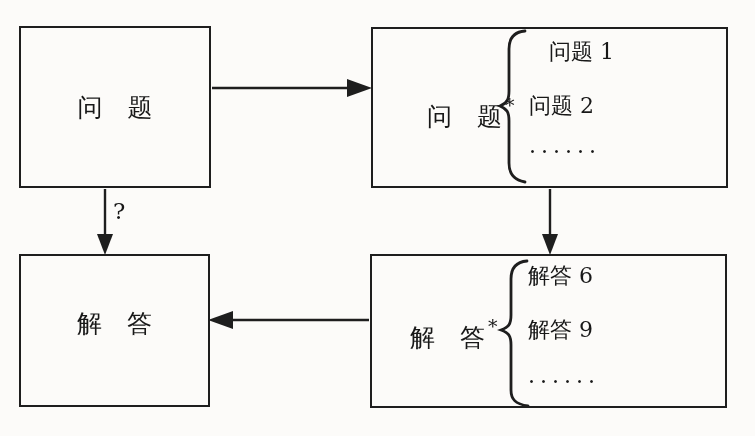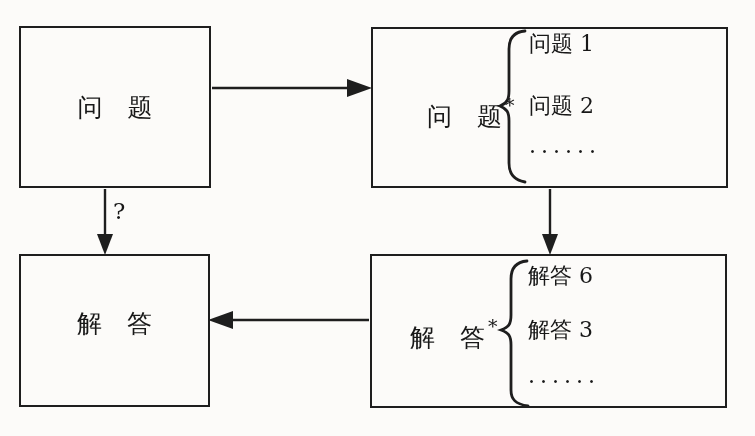--- a/index.html
+++ b/index.html
@@ -71,21 +71,21 @@
     list-style: none;
   }
   .items li {
     position: absolute;
     left: 0;
     white-space: nowrap;
     font-size: 22px;
     height: 28px;
     line-height: 28px;
   }
-  .box-subproblems .item-1 { top: 1px; }
+  .box-subproblems .item-1 { top: 9px; margin-left: 20px; }
   .box-subproblems .item-2 { top: 63px; }
   .box-subproblems .item-3 { top: 103px; }
   .box-subanswers  .item-1 { top: 6px; }
   .box-subanswers  .item-2 { top: 60px; }
   .box-subanswers  .item-3 { top: 106px; }
   .dots {
     letter-spacing: 5px;
     font-size: 21px;
   }
 
@@ -150,20 +150,20 @@
   </div>
 
   <div class="box box-answer">
     <div class="center-label">解　答</div>
   </div>
 
   <div class="box box-subanswers">
     <div class="set-label"><span>解　答</span><span class="sup-star">*</span></div>
     <ul class="items">
       <li class="item-1">解答 6</li>
-      <li class="item-2">解答 3</li>
+      <li class="item-2">解答 9</li>
       <li class="item-3 dots">......</li>
     </ul>
   </div>
 
   <div class="label-question">?</div>
 
 </div>
 
 </body></html>

